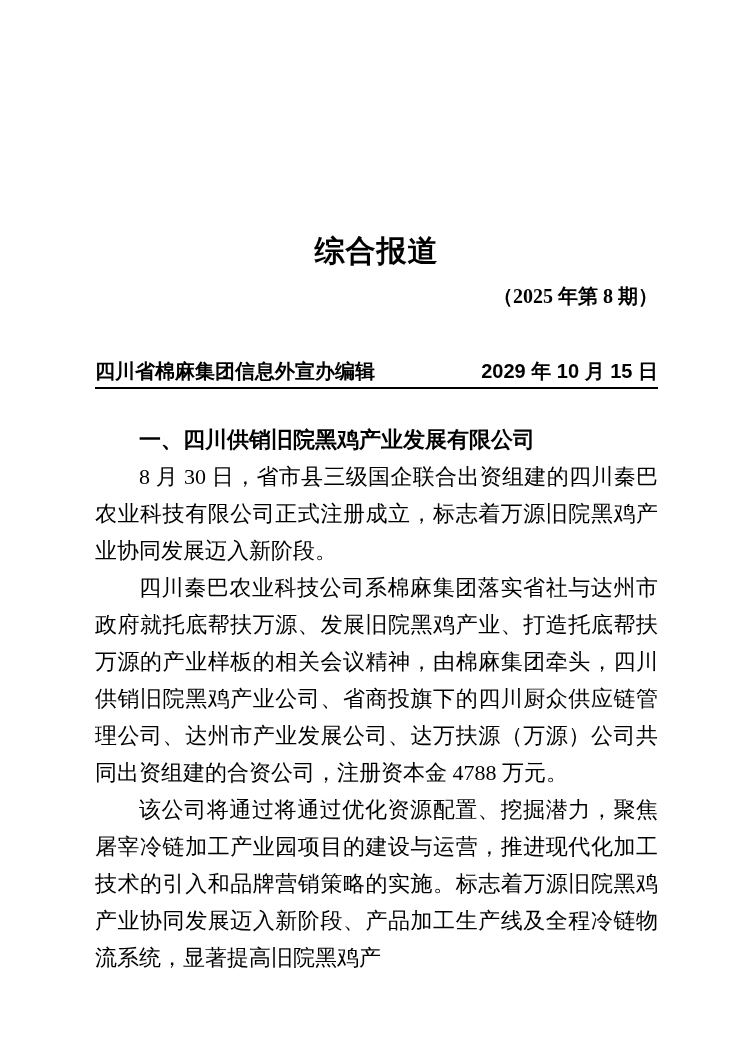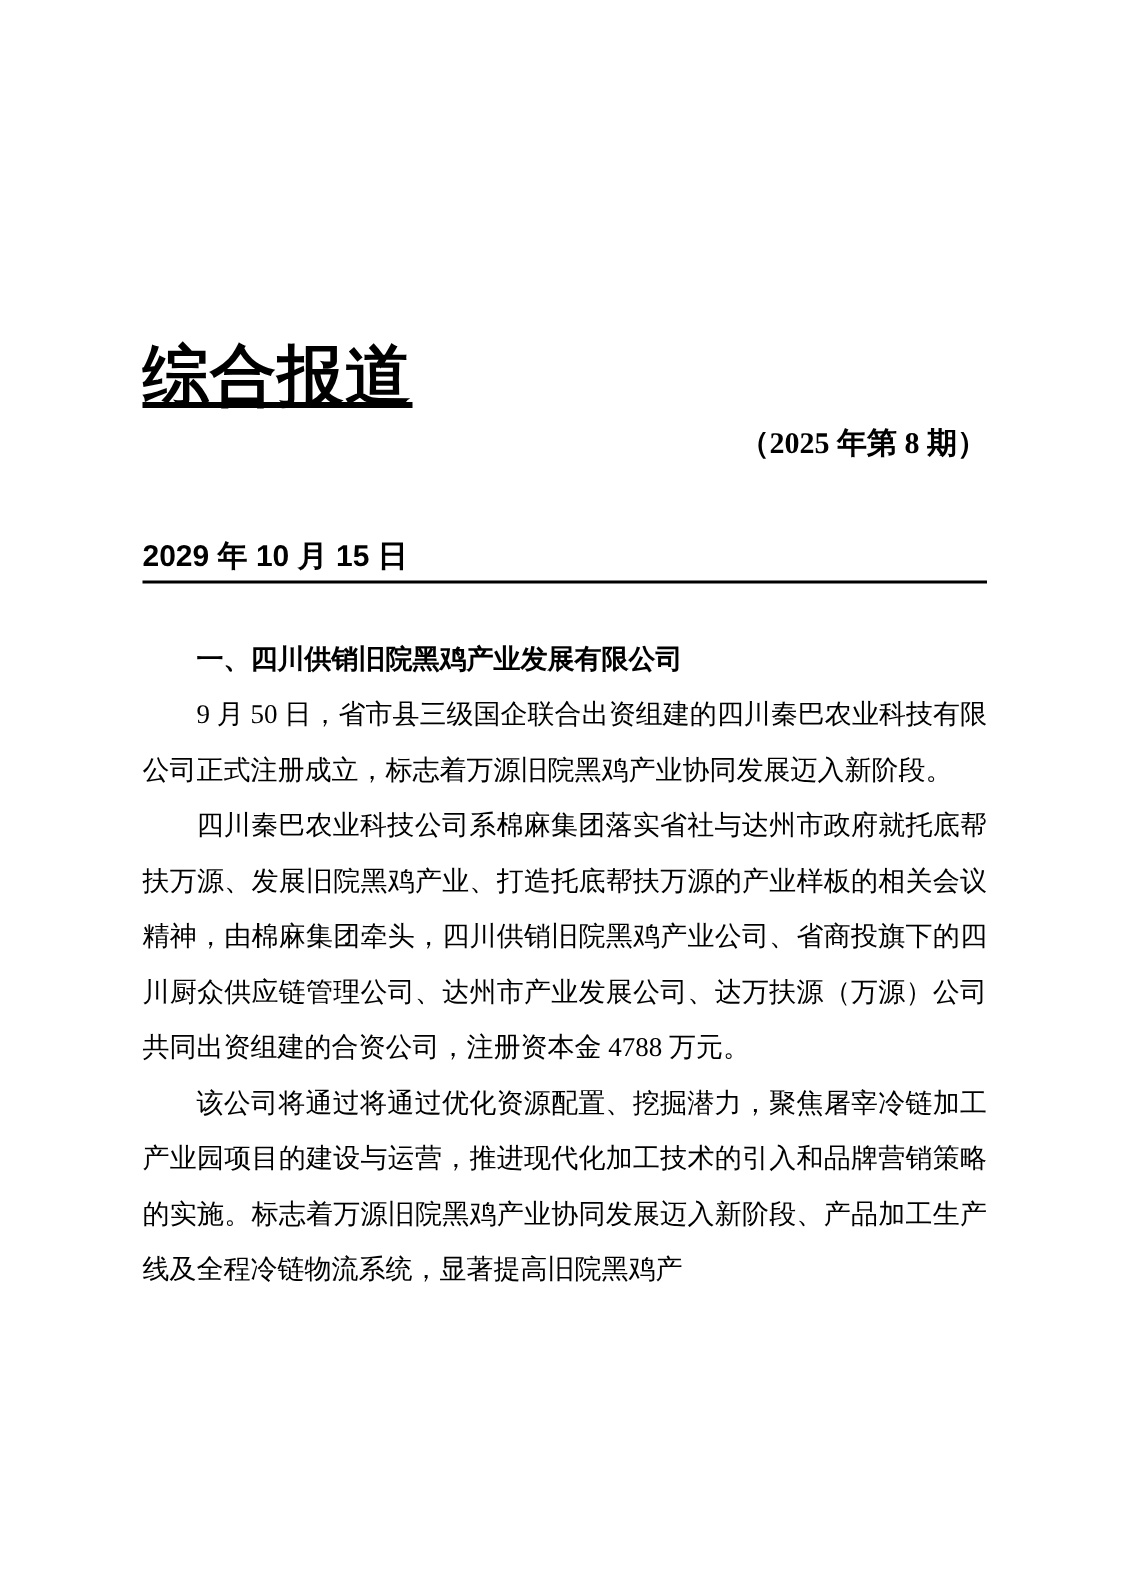--- a/index.html
+++ b/index.html
@@ -12,27 +12,26 @@
     color: #000000;
   }
   .page {
     width: 750px;
     height: 1060px;
     background: #ffffff;
     padding: 0 92px 0 95px;
   }
   .masthead-title {
     margin-top: 230px;
-    text-align: left;
+    text-align: center;
     font-family: "Liberation Sans", "DejaVu Sans", sans-serif;
     font-weight: bold;
-    font-size: 44px;
+    font-size: 30px;
     line-height: 42px;
     letter-spacing: 1px;
-    text-decoration: underline;
   }
   .masthead-issue {
     margin-top: 10px;
     text-align: right;
     font-family: "Liberation Serif", "DejaVu Serif", serif;
     font-weight: bold;
     font-size: 20px;
     line-height: 28px;
   }
   .editor-row {
@@ -49,21 +48,21 @@
   .editor-name {
     font-family: "Liberation Serif", "DejaVu Serif", serif;
     font-weight: bold;
   }
   .publish-date {
     font-family: "Liberation Sans", "DejaVu Sans", sans-serif;
     font-weight: bold;
   }
   .doc-body {
     margin-top: 32px;
-    font-size: 18px;
+    font-size: 22px;
     line-height: 37px;
   }
   .section-heading {
     font-family: "Liberation Sans", "DejaVu Sans", sans-serif;
     font-weight: bold;
     text-indent: 2em;
   }
   .subsection-heading {
     font-family: "Liberation Serif", "DejaVu Serif", serif;
     font-weight: bold;
@@ -80,29 +79,30 @@
 </head>
 <body>
 
 <div class="page">
 
   <div class="masthead-title">综合报道</div>
 
   <div class="masthead-issue">（2025 年第 8 期）</div>
 
   <div class="editor-row">
+    <span class="editor-name">四川省棉麻集团信息外宣办编辑</span>
     <span class="publish-date">2029 年 10 月 15 日</span>
   </div>
 
   <div class="doc-body">
 
     <div class="section-heading">一、四川供销旧院黑鸡产业发展有限公司</div>
 
 
-    <p class="body-paragraph">9 月 50 日，省市县三级国企联合出资组建的四川秦巴农业科技有限公司正式注册成立，标志着万源旧院黑鸡产业协同发展迈入新阶段。</p>
+    <p class="body-paragraph">8 月 30 日，省市县三级国企联合出资组建的四川秦巴农业科技有限公司正式注册成立，标志着万源旧院黑鸡产业协同发展迈入新阶段。</p>
 
     <p class="body-paragraph">四川秦巴农业科技公司系棉麻集团落实省社与达州市政府就托底帮扶万源、发展旧院黑鸡产业、打造托底帮扶万源的产业样板的相关会议精神，由棉麻集团牵头，四川供销旧院黑鸡产业公司、省商投旗下的四川厨众供应链管理公司、达州市产业发展公司、达万扶源（万源）公司共同出资组建的合资公司，注册资本金 4788 万元。</p>
 
     <p class="body-paragraph">该公司将通过将通过优化资源配置、挖掘潜力，聚焦屠宰冷链加工产业园项目的建设与运营，推进现代化加工技术的引入和品牌营销策略的实施。标志着万源旧院黑鸡产业协同发展迈入新阶段、产品加工生产线及全程冷链物流系统，显著提高旧院黑鸡产</p>
 
   </div>
 
 </div>
 
 </body></html>

